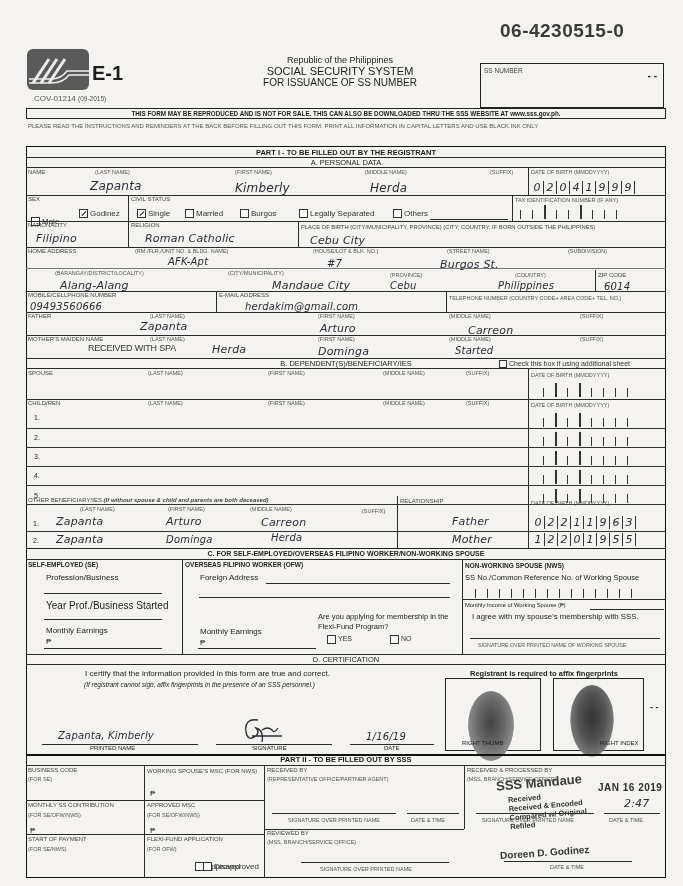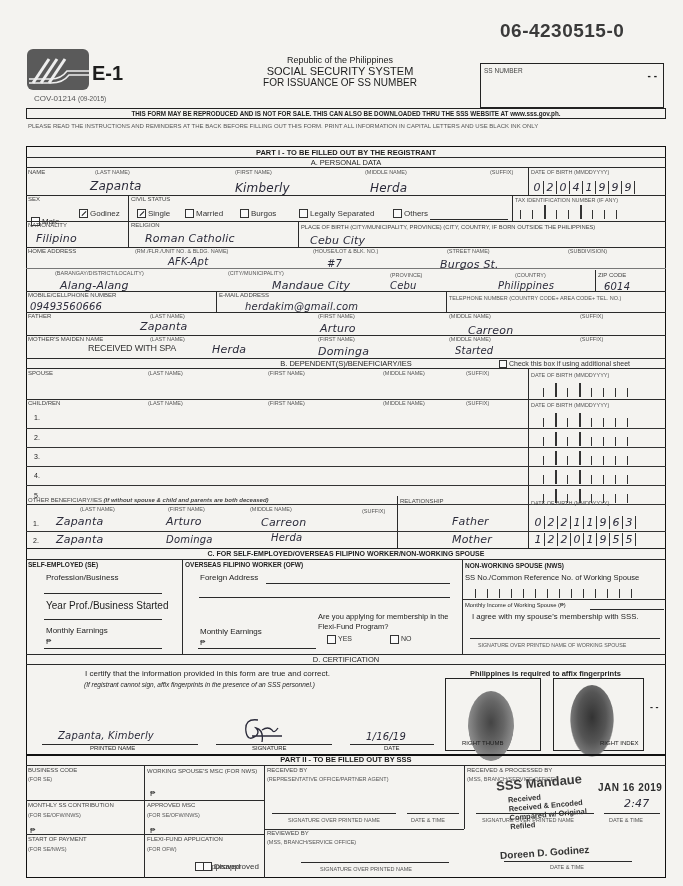--- a/index.html
+++ b/index.html
@@ -377,21 +377,21 @@
 <div class="hline" style="left:590px;top:609px;width:74px;"></div>
 <span class="abs" style="left:472px;top:612px;font-size:7.8px;">I agree with my spouse's membership with SSS.</span>
 <div class="hline" style="left:470px;top:638px;width:190px;"></div>
 <span class="abs" style="left:478px;top:642px;font-size:5.3px;color:#555;">SIGNATURE OVER PRINTED NAME OF WORKING SPOUSE</span>
 <div class="hline" style="left:26px;top:654px;width:640px;"></div>
 
 <div class="abs sec-head" style="left:26px;top:655px;width:640px;font-weight:normal;">D. CERTIFICATION</div>
 <div class="hline" style="left:26px;top:664px;width:640px;"></div>
 <div class="abs" style="left:85px;top:669px;font-size:8px;">I certify that the information provided in this form are true and correct.</div>
 <div class="abs" style="left:84px;top:681px;font-size:6.5px;font-style:italic;">(If registrant cannot sign, affix fingerprints in the presence of an SSS personnel.)</div>
-<div class="abs" style="left:470px;top:669px;font-size:7.5px;font-weight:bold;">Philippines is required to affix fingerprints</div>
+<div class="abs" style="left:470px;top:669px;font-size:7.5px;font-weight:bold;">Registrant is required to affix fingerprints</div>
 
 <span class="abs hw" style="left:58px;top:730px;font-size:10px;">Zapanta, Kimberly</span>
 <div class="hline" style="left:42px;top:744px;width:156px;"></div>
 <span class="abs" style="left:90px;top:745px;font-size:6px;">PRINTED NAME</span>
 
 <svg class="abs" style="left:238px;top:714px;" width="50" height="32" viewBox="0 0 50 32">
   <path d="M20 6 Q6 4 8 18 Q10 28 18 22 Q22 18 18 14 Q26 16 24 28 M24 16 Q30 12 34 16 Q36 20 40 14 M14 22 H44" stroke="#2b2b3a" stroke-width="1.3" fill="none"></path>
 </svg>
 <div class="hline" style="left:216px;top:744px;width:116px;"></div>
 <span class="abs" style="left:252px;top:745px;font-size:6px;">SIGNATURE</span>

